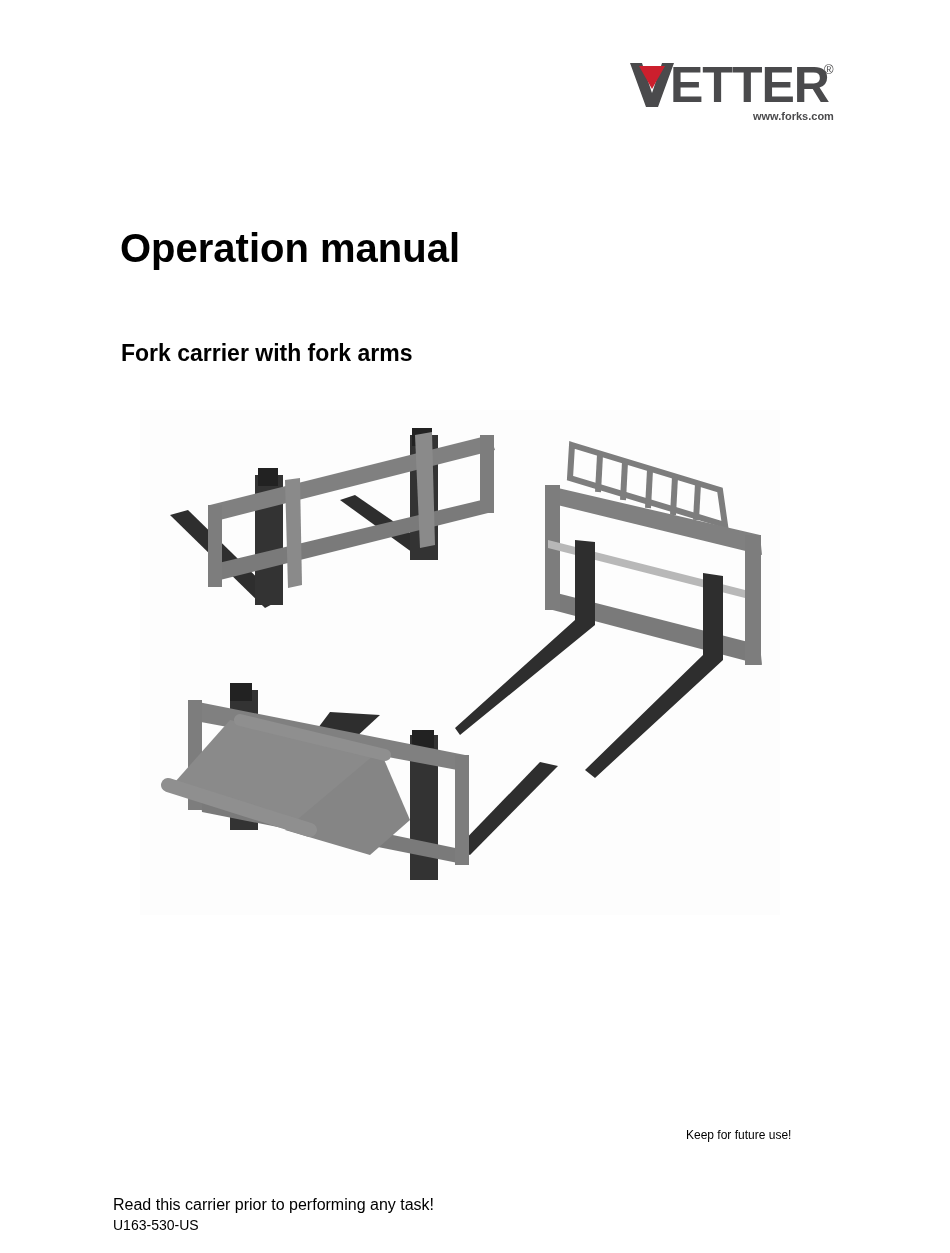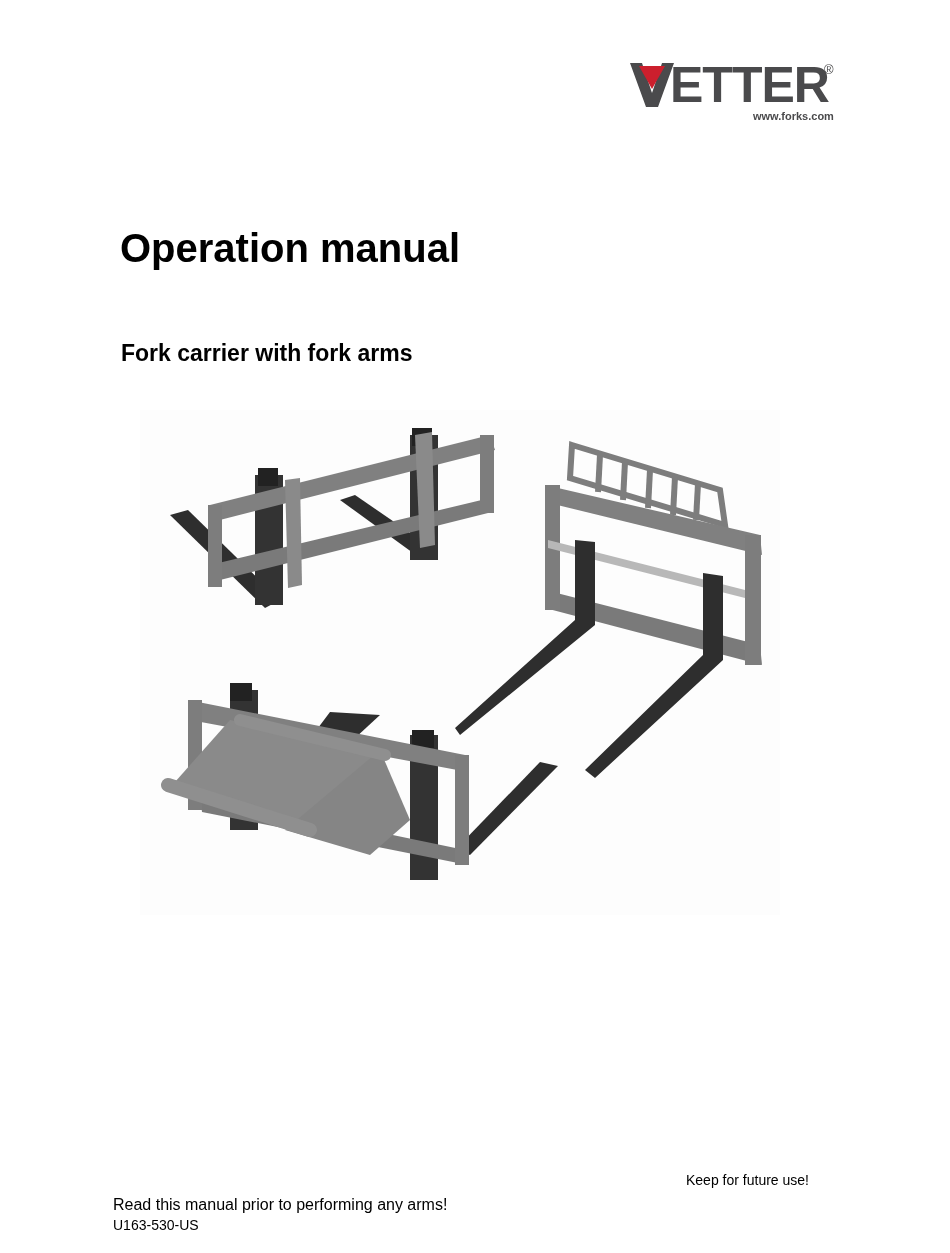--- a/index.html
+++ b/index.html
@@ -6,21 +6,21 @@
   body { width:950px; height:1253px; position:relative; overflow:hidden; font-family:"Liberation Sans", sans-serif; color:#000; }
   .logo { position:absolute; left:630px; top:20px; width:210px; height:64px;margin-top:40px; }
   .logo-word { position:absolute; left:0; top:0; font-family:"Liberation Sans", sans-serif; font-weight:700; font-size:50px; letter-spacing:-1px; color:#4a4a4c; line-height:50px; }
   .logo-v { position:absolute; left:0; top:3px; width:44px; height:44px; }
   .logo-reg { position:absolute; left:194px; top:2px; font-size:13px; color:#4a4a4c; }
   .logo-url { position:absolute; left:123px; top:50px; font-size:11px; font-weight:700; color:#4a4a4c;text-align:center; }
   .title { position:absolute; left:104px; top:208px; font-size:40px; font-weight:700; line-height:48px; margin:16px; }
   .subtitle { position:absolute; left:113px; top:331px; font-size:23px; font-weight:700; line-height:28px; margin:8px; }
   .figure { position:absolute; left:140px; top:410px; width:640px; height:505px; background:#fdfdfd; }
   .footer-left { position:absolute; left:113px; top:1196px; font-size:16px; }
-  .footer-right { position:absolute; left:686px; top:1172px; font-size:14px; }
+  .footer-right { position:absolute; left:686px; top:1128px; font-size:12px; }
   .doc-code { position:absolute; left:113px; top:1217px; font-size:14px; }
 </style>
 </head>
 <body>
 
 <div class="logo">
   <svg class="logo-v" viewBox="0 0 44 44">
     <polygon points="0,0 12,0 22,30 32,0 44,0 28,44 16,44" fill="#4a4a4c"></polygon>
     <polygon points="9,3 35,3 22,26" fill="#cc1f2d"></polygon>
   </svg>
@@ -78,15 +78,15 @@
       <rect x="48" y="290" width="14" height="110" fill="#7d7d7d"></rect>
       <rect x="315" y="345" width="14" height="110" fill="#7d7d7d"></rect>
       <polygon points="35,372 90,310 240,345 170,420" fill="#8a8a8a"></polygon>
       <polygon points="145,420 240,340 270,410 230,445" fill="#858585"></polygon>
       <line x1="28" y1="375" x2="170" y2="420" stroke="#8f8f8f" stroke-width="14" stroke-linecap="round"></line>
       <line x1="100" y1="310" x2="245" y2="345" stroke="#8f8f8f" stroke-width="12" stroke-linecap="round"></line>
     </g>
   </svg>
 </div>
 
-<div class="footer-left">Read this manual prior to performing any arms!</div>
+<div class="footer-left">Read this carrier prior to performing any task!</div>
 <div class="footer-right">Keep for future use!</div>
 <div class="doc-code">U163-530-US</div>
 
 </body></html>

